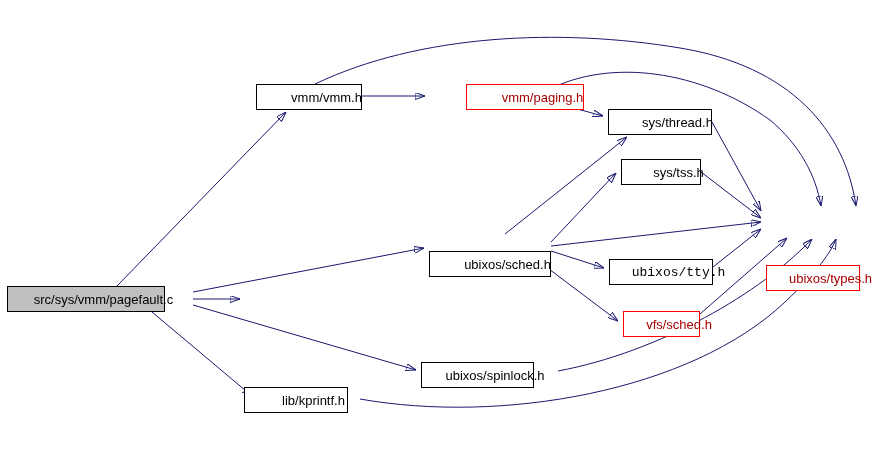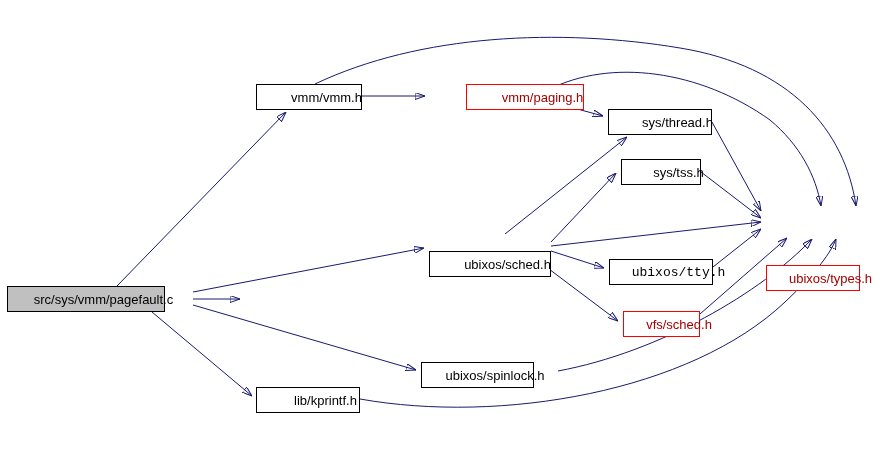--- a/index.html
+++ b/index.html
@@ -89,17 +89,17 @@
     </div>
   <div class="node" style="left:609px;top:259px; width:104px;font-family:Liberation Mono, monospace;">
       <span>ubixos/tty.h</span>
     </div>
   <div class="node node--truncated" style="left:623px;top:311px;width:77px;">
       <span>vfs/sched.h</span>
     </div>
   <div class="node" style="left:421px;top:362px; width:113px;">
       <span>ubixos/spinlock.h</span>
     </div>
-  <div class="node" style="left:256px;top:387px; width:104px;">
+  <div class="node" style="left:244px;top:387px; width:104px;">
       <span>lib/kprintf.h</span>
     </div>
 
 </div>
 
 </body></html>

